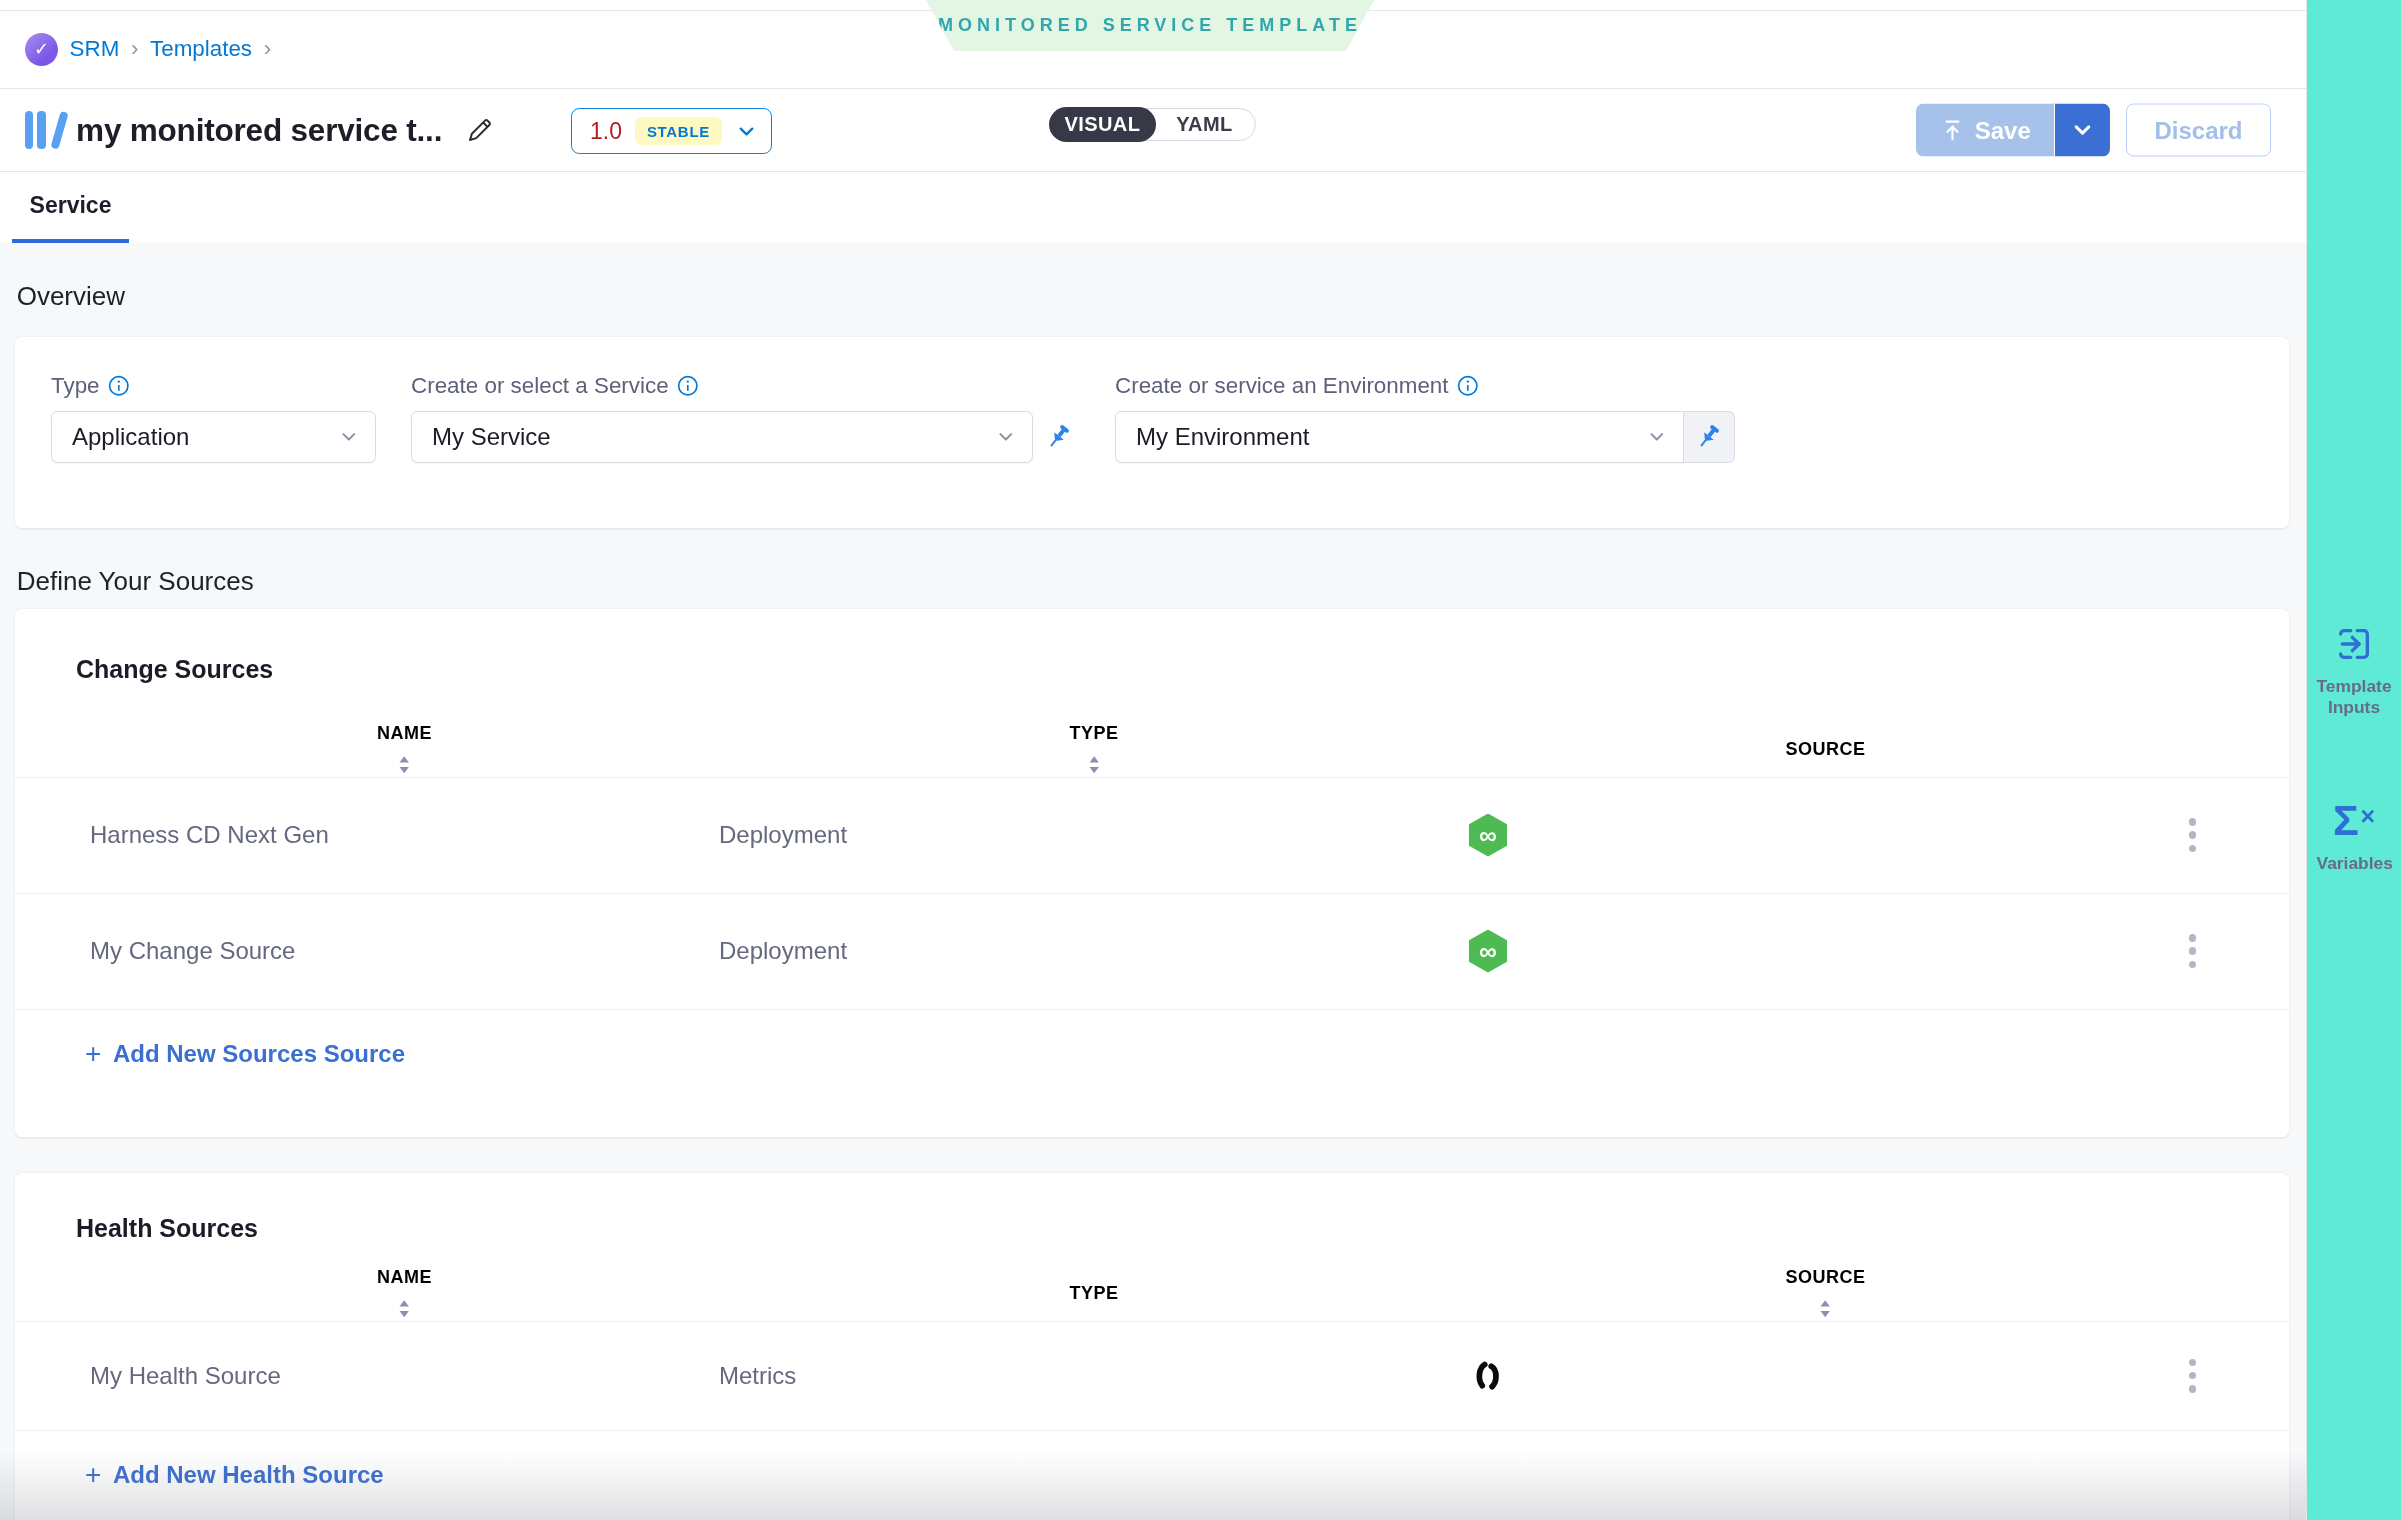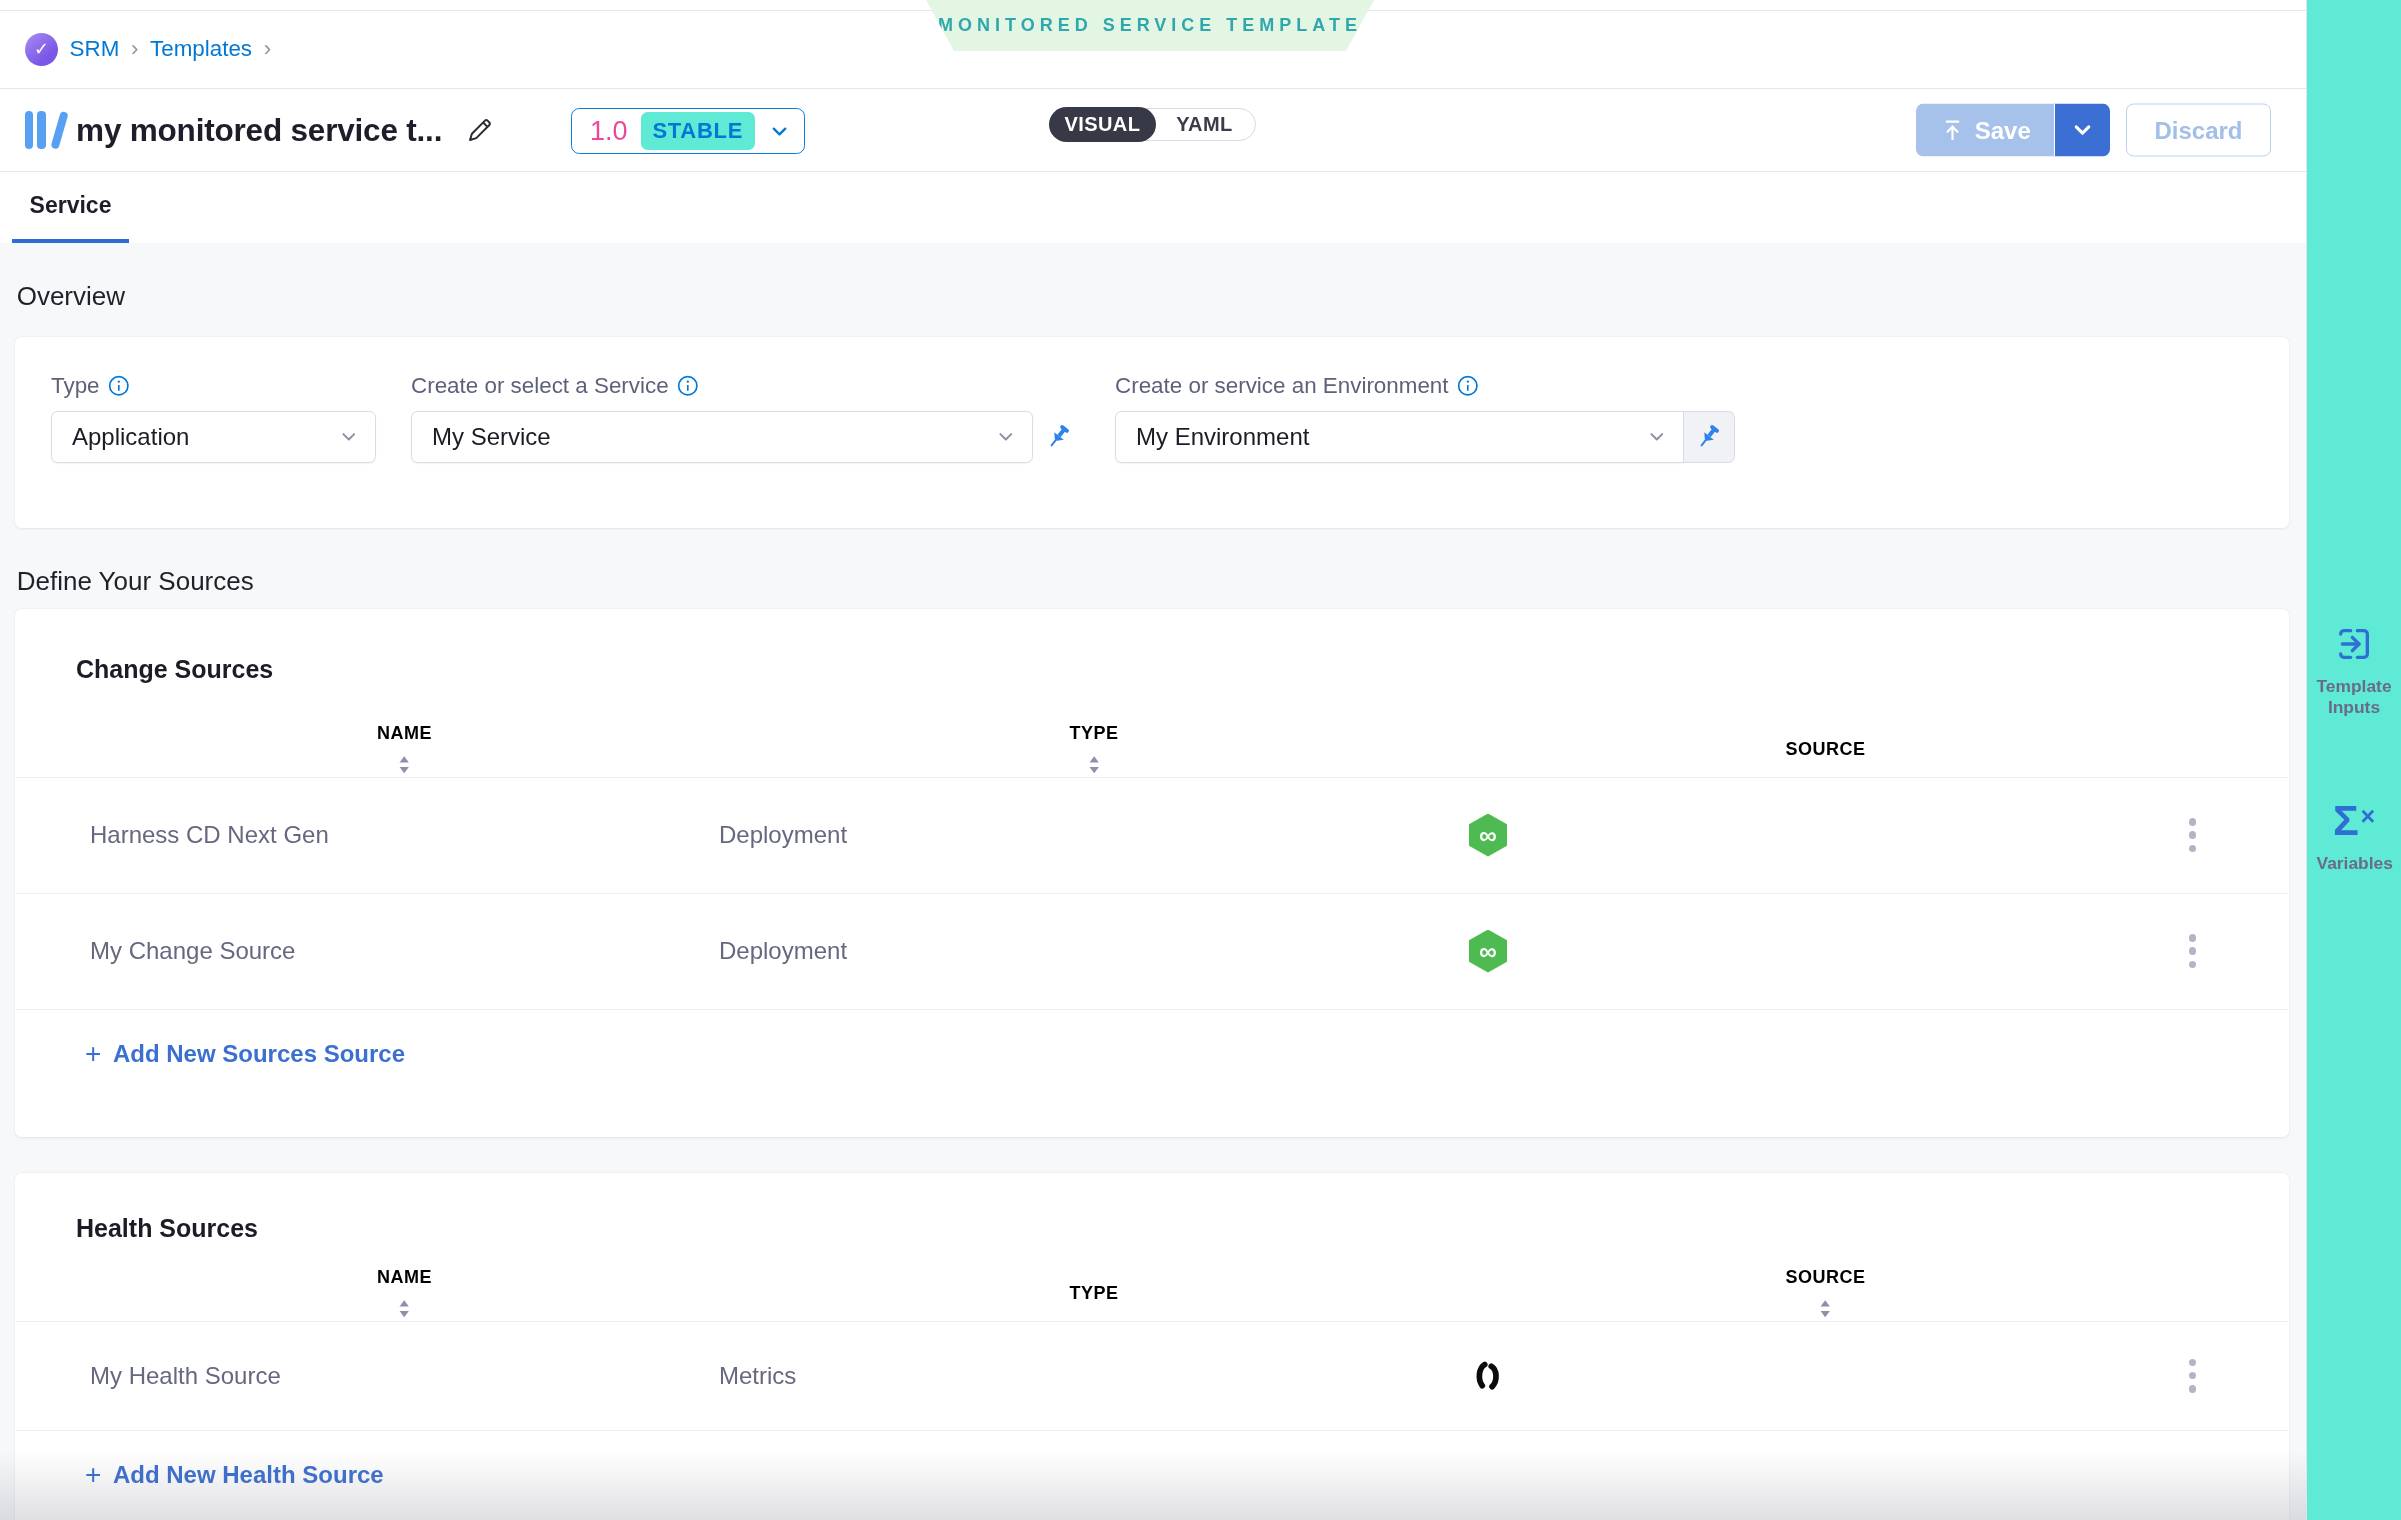--- a/index.html
+++ b/index.html
@@ -30,22 +30,22 @@
   .title-group { position:absolute; left:25px; top:0; height:100%; display:flex; align-items:center; gap:18px; }
   .bars-icon { display:flex; gap:4.1px; align-items:flex-end; height:38px; }
   .bars-icon i { display:block; width:8.3px; height:38px; border-radius:4.1px; background:#58a0f2; }
   .bars-icon i:nth-child(3) { transform:rotate(16deg) translateY(-1.7px); transform-origin:bottom left; }
   .page-title { font-size:31.5px; font-weight:700; color:#1d1e29; letter-spacing:-0.2px; }
   .pencil-btn { background:none; border:none; cursor:pointer; display:flex; margin-left:5px; }
 
   .version-box { position:absolute; left:571px; top:19px; height:46px; min-width:196px;
     border:1.7px solid #0a80d8; border-radius:8.3px; background:#fff; display:flex;
     align-items:center; gap:13.3px; padding:0 13.3px 0 18px; cursor:pointer; }
-  .version-num { color:#ec4899; font-size:27px; }
-  .version-tag { background:#5eead4; color:#0278d5; font-size:22px; font-weight:700;
+  .version-num { color:#b91c1c; font-size:23px; }
+  .version-tag { background:#fef9c3; color:#0278d5; font-size:15px; font-weight:700;
     letter-spacing:0.7px; border-radius:6.6px; padding:5.8px 11.6px; }
 
   .view-toggle { position:absolute; left:1050px; top:19px; width:206px; height:33px;
     border:1.7px solid #d8d9e3; border-radius:23px; background:#fff; display:flex; cursor:pointer; }
   .view-toggle .seg { flex:1; display:flex; align-items:center; justify-content:center;
     font-size:20px; font-weight:700; letter-spacing:0.4px; color:#3b3c49; border-radius:23px; }
   .view-toggle .seg.active { background:#383946; color:#fff; margin:-1.7px; flex:1.05; }
 
   .actions { position:absolute; right:36px; top:50%; transform:translateY(-50%);
     display:flex; gap:15.8px; align-items:center;margin-left:17px; }

